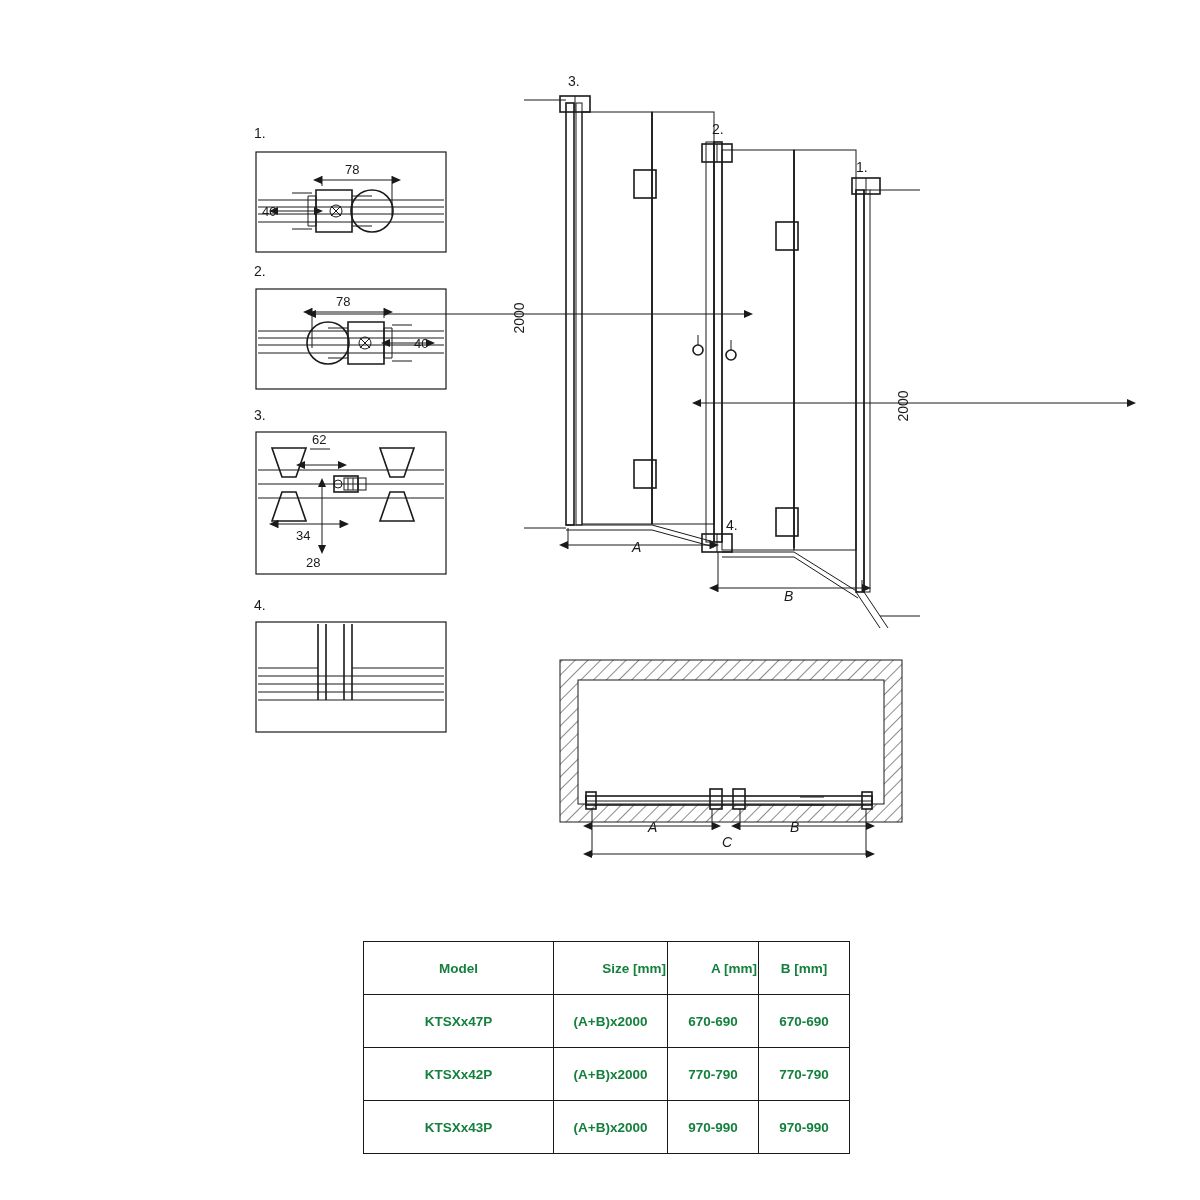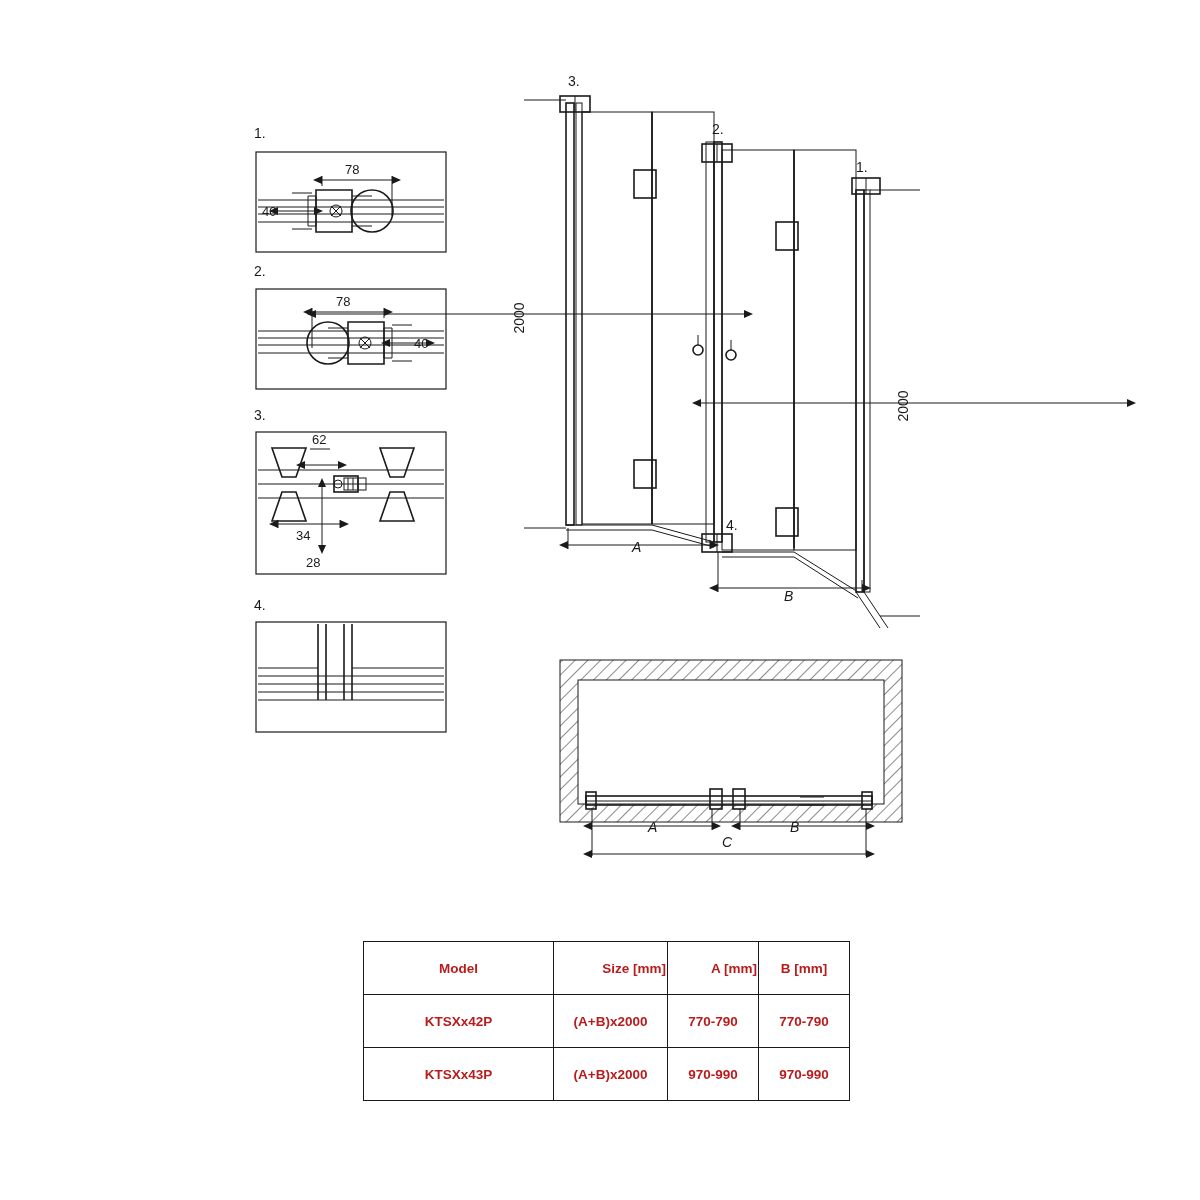--- a/index.html
+++ b/index.html
@@ -274,20 +274,26 @@
     <thead>
       <tr>
         <th style="width:187px;">Model</th>
         <th style="width:111px;text-align:right;">Size [mm]</th>
         <th style="width:88px;text-align:right;">A [mm]</th>
         <th style="width:88px;">B [mm]</th>
       </tr>
     </thead>
     <tbody id="model-table-body">
           <tr>
+            <td>KTSXx47P</td>
+            <td>(A+B)x2000</td>
+            <td>670-690</td>
+            <td>670-690</td>
+          </tr>
+          <tr>
             <td>KTSXx42P</td>
             <td>(A+B)x2000</td>
             <td>770-790</td>
             <td>770-790</td>
           </tr>
           <tr>
             <td>KTSXx43P</td>
             <td>(A+B)x2000</td>
             <td>970-990</td>
             <td>970-990</td>
@@ -300,16 +306,16 @@
 
 <style>
   #model-table th, #model-table td {
     border: 1px solid #1a1a1a;
     height: 50px;
     text-align: center;
     vertical-align: middle;
     font-family: "Liberation Sans", sans-serif;
     font-size: 13.5px;
     font-weight: bold;
-    color: #b91c1c;
+    color: #15803d;
     background: #ffffff;
   }
 </style>
 
 </body></html>

